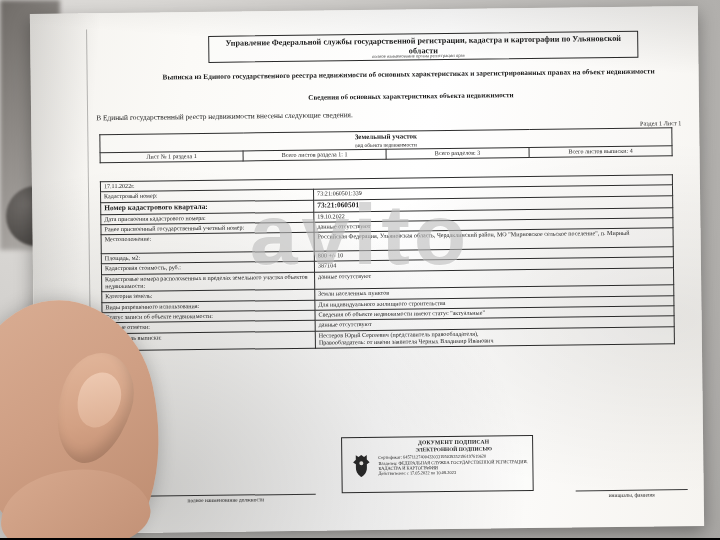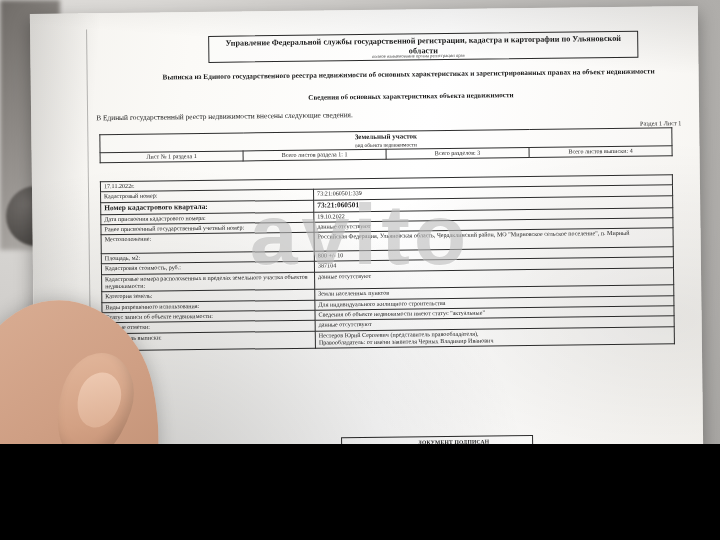--- a/index.html
+++ b/index.html
@@ -3,21 +3,21 @@
 <meta charset="utf-8">
 <style>
   html, body {
     margin: 0;
     padding: 0;
     background: #000;
   }
   #shot {
     position: relative;
     width: 720px;
-    height: 444px;
+    height: 538px;
     overflow: hidden;
     background: #cfcfcf;
     font-family: "Liberation Serif", serif;
   }
 
   
   .bg-desk {
     position: absolute;
     inset: 0;
     background:

